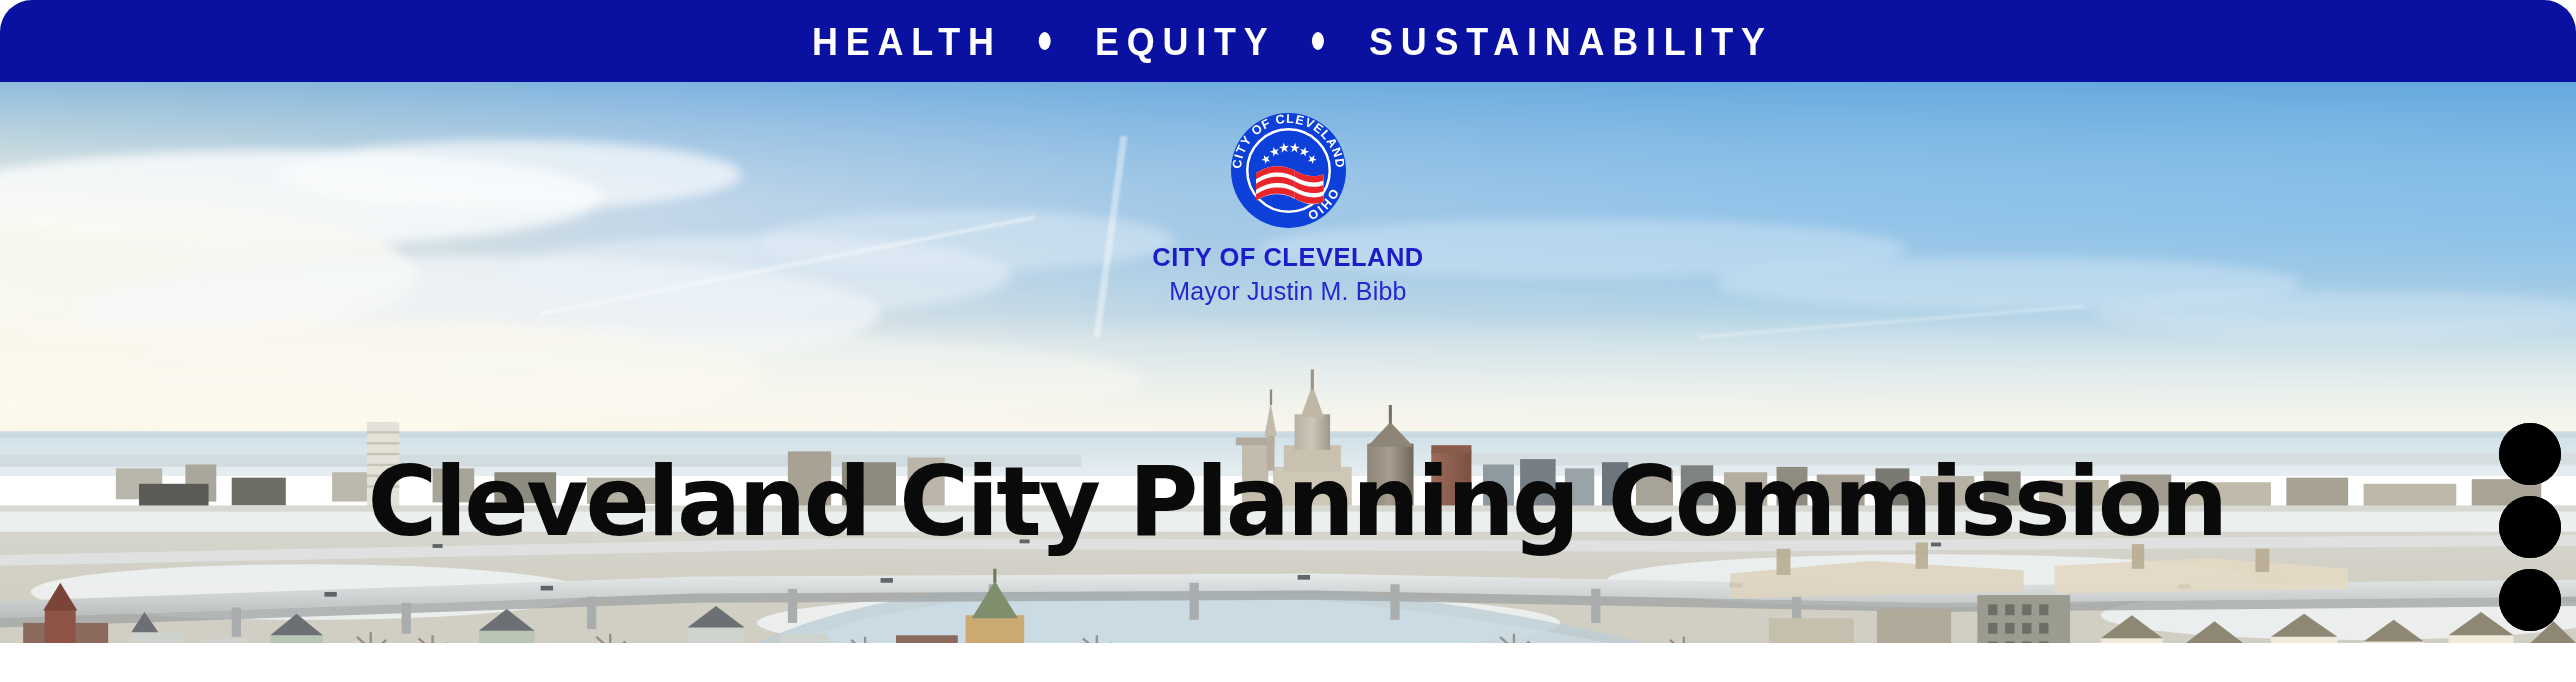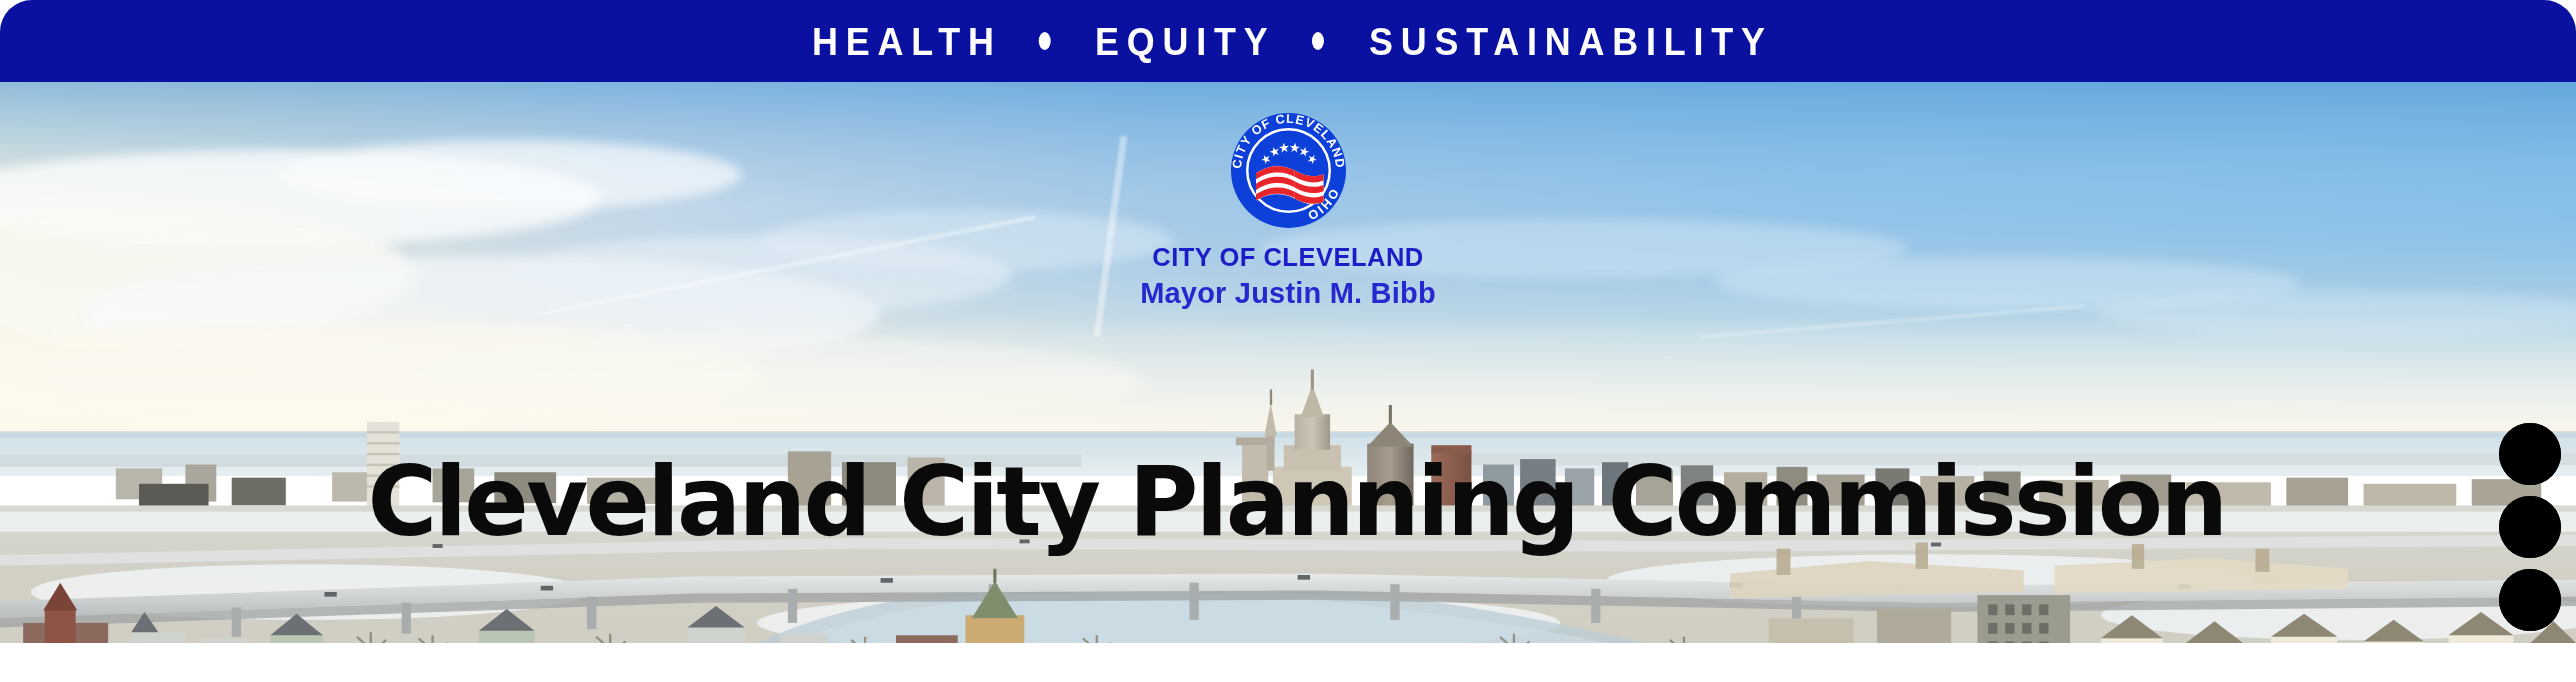--- a/index.html
+++ b/index.html
@@ -70,22 +70,22 @@
     font-weight:700;
     font-size:25.5px;
     letter-spacing:0.5px;
     line-height:1;
     white-space:nowrap;
   }
   #mayor-name {
     margin-top:8.5px;
     color:#2727cf;
     font-family:"Liberation Sans", sans-serif;
-    font-weight:700;
-    font-size:29px;
+    font-weight:400;
+    font-size:25px;
     letter-spacing:0.2px;
     line-height:1;
     white-space:nowrap;
   }
 
   
   #headline-wrap {
     position:absolute; left:8px; top:454px;
     width:2576px;
     display:flex; justify-content:center;

